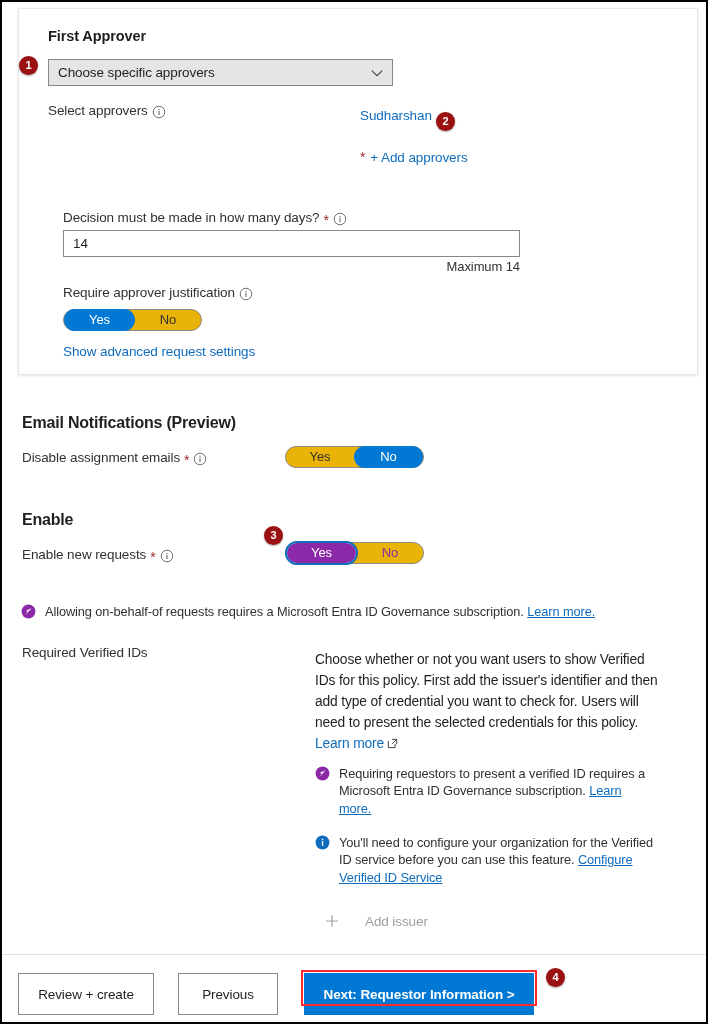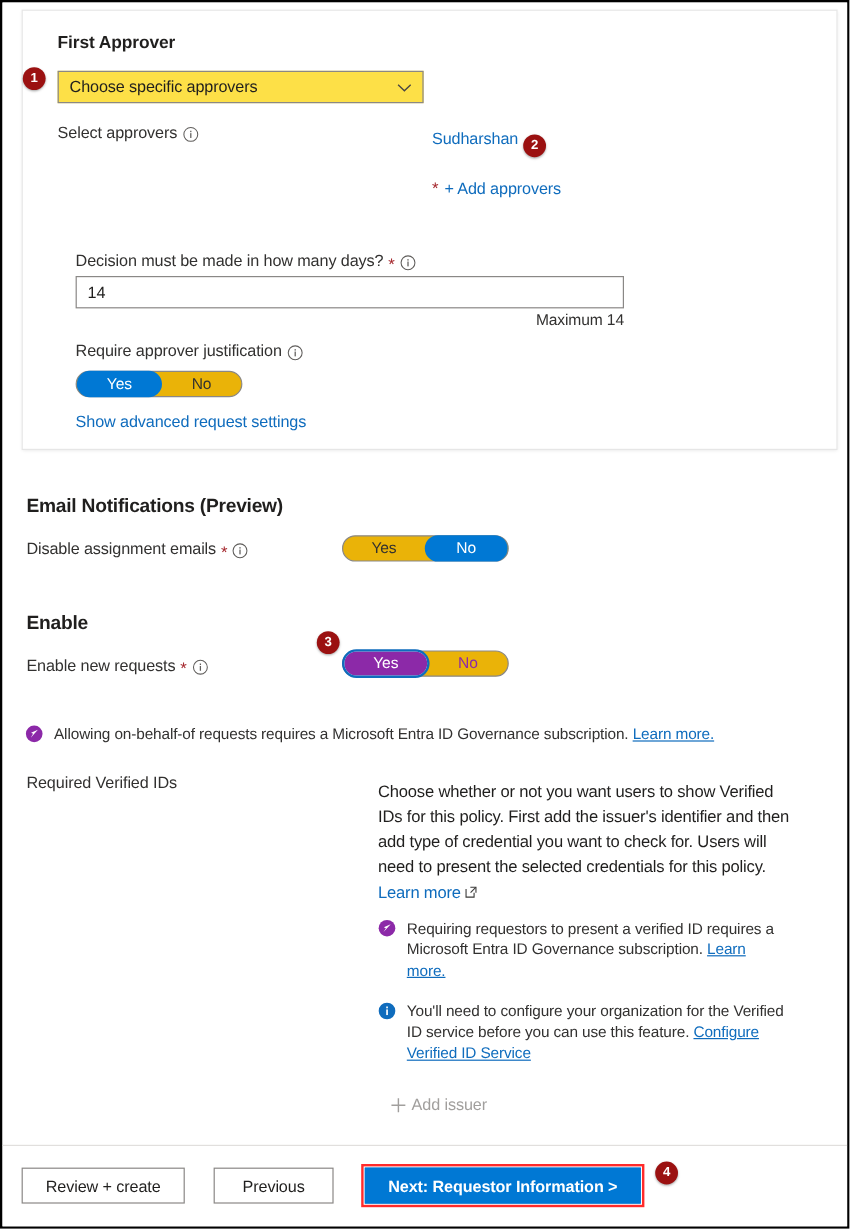--- a/index.html
+++ b/index.html
@@ -52,24 +52,24 @@
     font-weight: bold;
     color: #201f1e;
     letter-spacing: -0.1px;
   }
 
   
   .dropdown {
     position: absolute;
     left: 29px;
     top: 50px;
-    width: 305px;
+    width: 345px;
     height: 27px;
     border: 1px solid #8a8886;
-    background: #fde047;
+    background: #e5e5e5;
     box-sizing: border-box;
     display: flex;
     align-items: center;
     padding: 0 8px 0 9px;
   }
   .dropdown .dd-text {
     flex: 1;
     font-size: 13.5px;
     color: #201f1e;
     letter-spacing: -0.1px;
@@ -275,43 +275,43 @@
     display: inline-block;
     vertical-align: -1px;
     margin-left: 3px;
   }
 
   .add-issuer {
     position: absolute;
     left: 322px;
     top: 911px;
     display: flex;
-    align-items: flex-start;
-    gap: 3px;
+    align-items: center;
+    gap: 25px;
     font-size: 13.5px;
     color: #a19f9d;
     letter-spacing: -0.1px;
     cursor: default;
   }
   .plus-ico { width: 16px; height: 16px; display:block; }
 
   
   .footer {
     position: absolute;
     left: 0; right: 0;
     bottom: 0;
     height: 68px;
     background: #ffffff;
     border-top: 1px solid #e1dfdd;
     box-sizing: border-box;
   }
   .btn {
     position: absolute;
     top: 18px;
-    height: 30px;
+    height: 42px;
     box-sizing: border-box;
     font-size: 13.5px;
     letter-spacing: -0.1px;
     display: flex;
     align-items: center;
     justify-content: center;
     cursor: pointer;
   }
   .btn-secondary {
     background: #ffffff;

